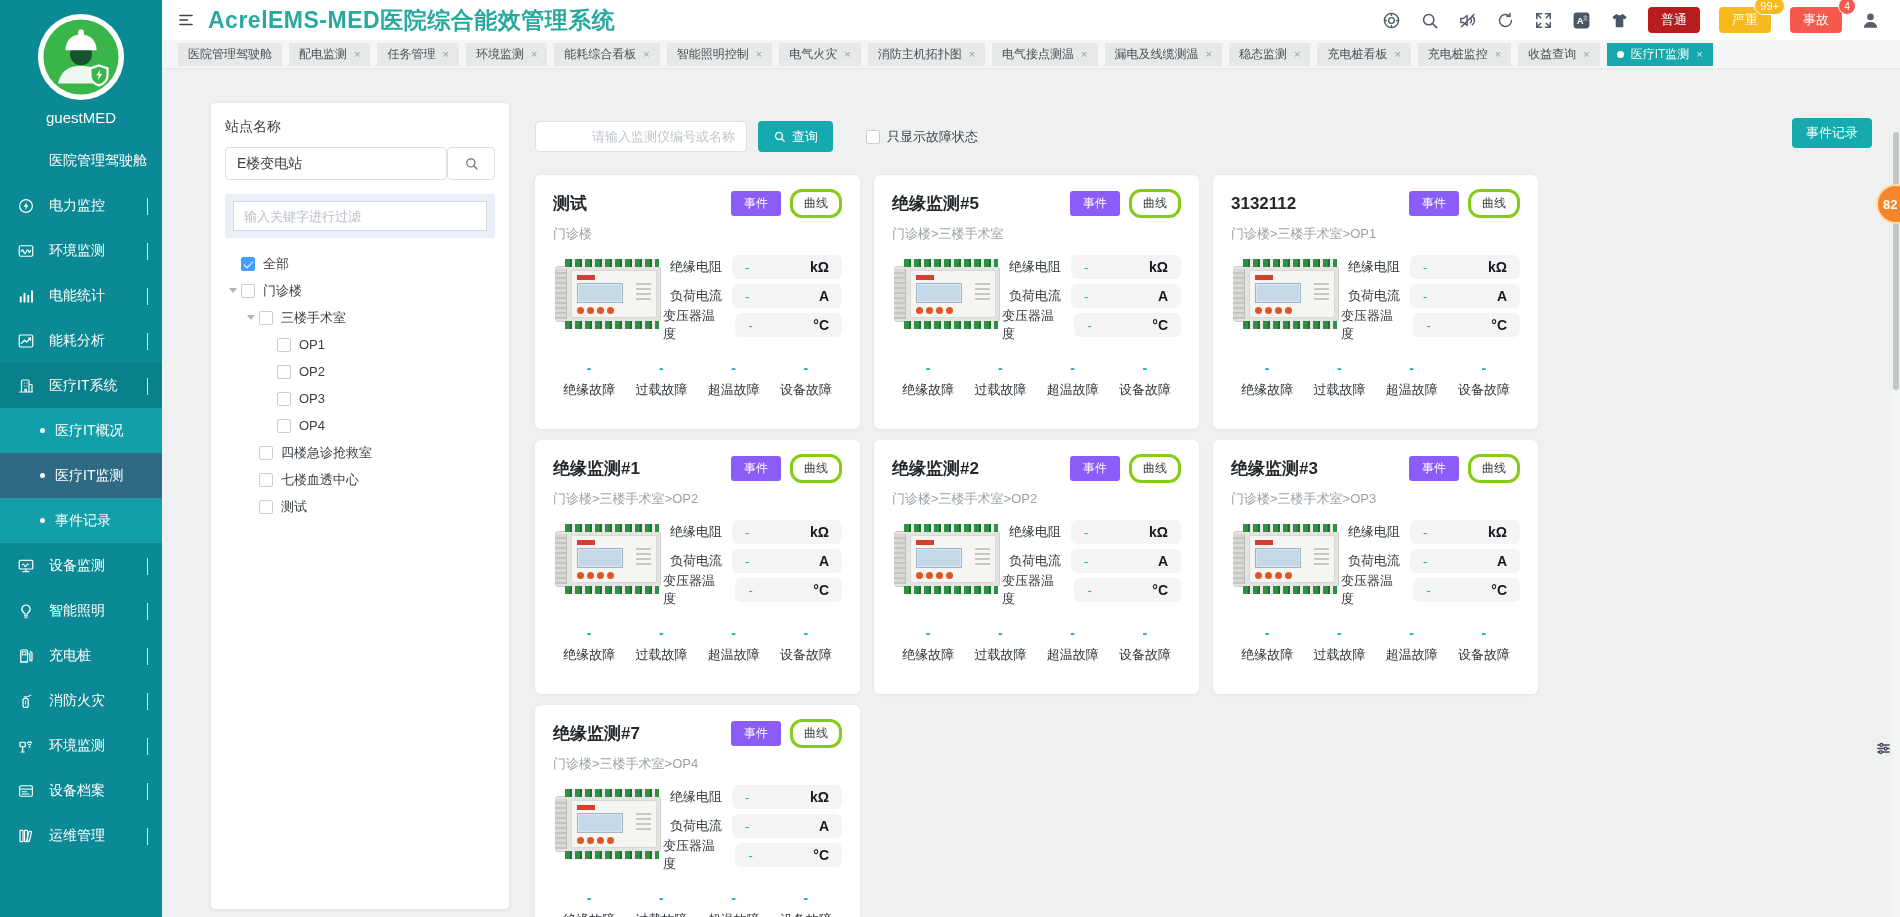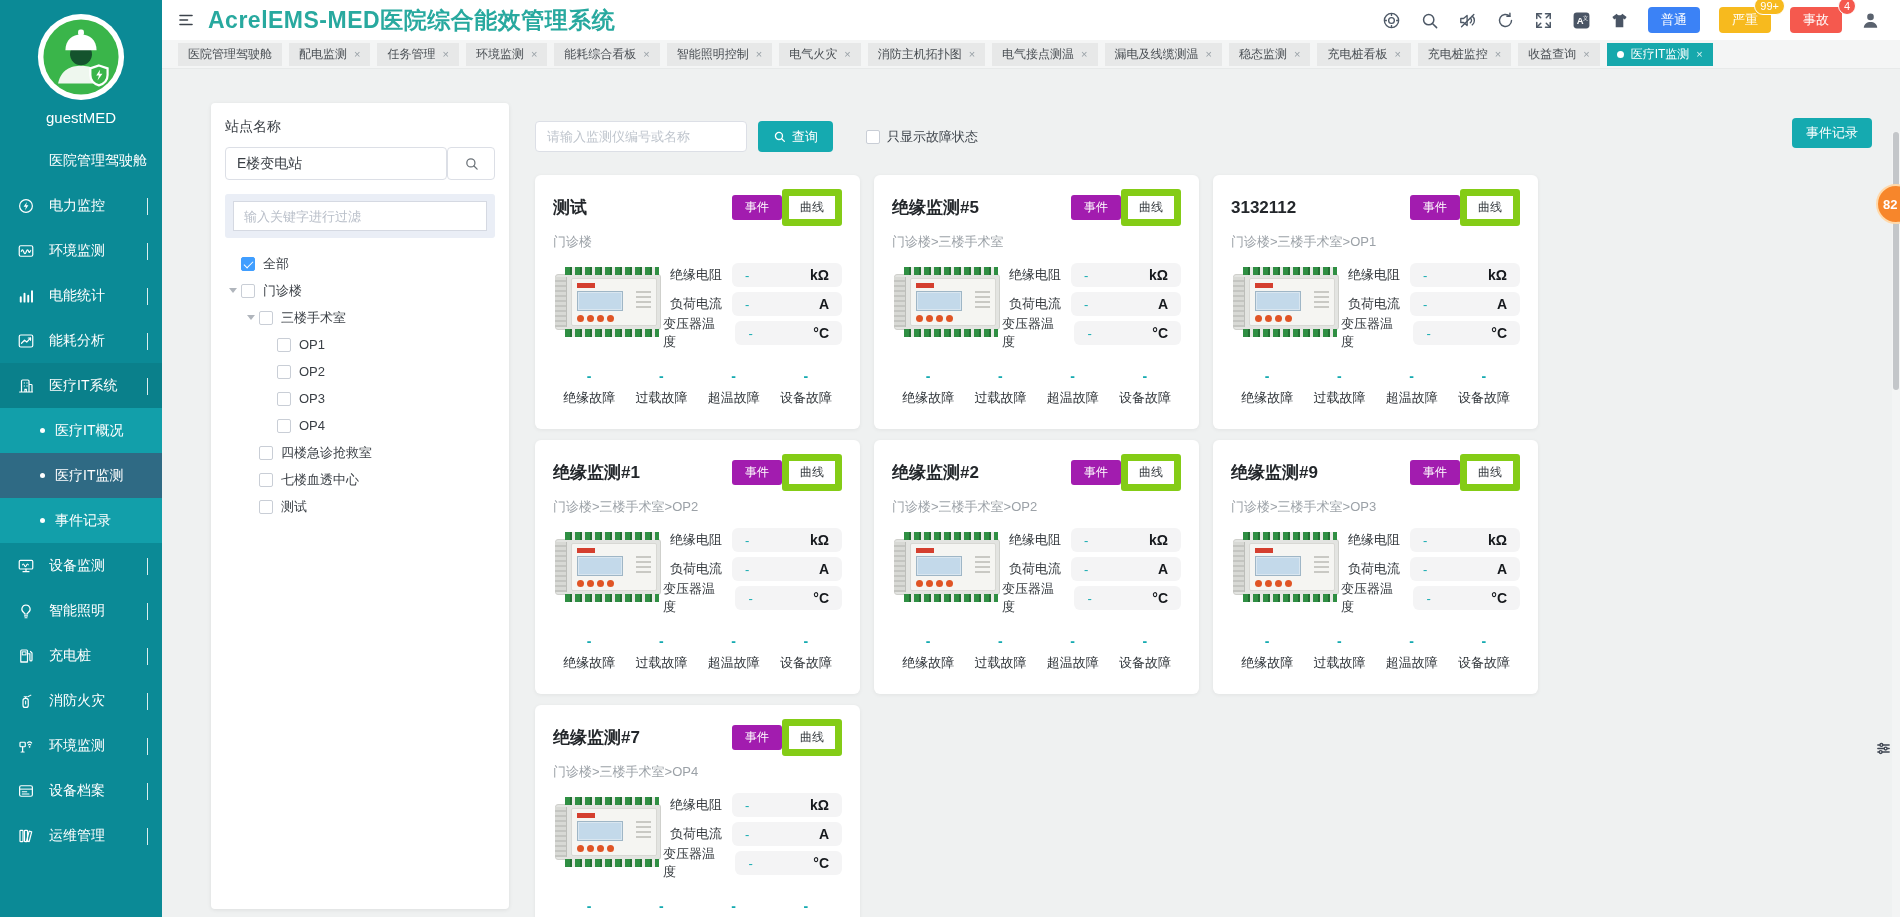--- a/index.html
+++ b/index.html
@@ -25,21 +25,21 @@
   .side-sub.active { background:#2f6a84; }
 
   
   .topbar { position:absolute; left:162px; top:0; width:1738px; height:40px; background:#fff; display:flex; align-items:center; z-index:10; }
   .hamburger { margin-left:15px; cursor:pointer; color:#3c434b; }
   .app-title { font-size:23px; font-weight:600; color:#28a99f; margin-left:13px; white-space:nowrap; letter-spacing:.5px; }
   .top-right { margin-left:auto; display:flex; align-items:center; gap:19px; padding-right:20px; }
   .tico { color:#4d5866; cursor:pointer; display:flex; }
   .tico svg { width:19px; height:19px; }
   .alert-btn { position:relative; border:none; border-radius:4px; color:#fff; font-size:13px; padding:4px 13px; cursor:pointer; font-family:inherit; }
-  .alert-btn.normal { background:#3b82f6; }
+  .alert-btn.normal { background:#b91c1c; }
   .alert-btn.serious { background:#f7ba1e; }
   .alert-btn.accident { background:#f5594e; }
   .abadge { position:absolute; top:-10px; right:-14px; min-width:18px; height:18px; line-height:16px; border-radius:9px; padding:0 5px; font-size:11px; color:#fff; border:1px solid #fff; text-align:center; }
   .abadge.amber { background:#f7ba1e; }
   .abadge.red { background:#f5594e; }
 
   
   .tabbar { position:absolute; left:162px; top:40px; width:1738px; height:29px; background:#f4f5f5; border-bottom:1px solid #e7e9e9; display:flex; align-items:center; padding-left:16px; gap:7px; overflow:hidden; z-index:9; }
   .tab { display:inline-flex; align-items:center; height:23px; padding:0 10px; background:#e7e8e8; font-size:12px; color:#4a4f54; cursor:pointer; white-space:nowrap; }
   .tab .x { margin-left:7px; color:#98a0a6; font-size:11px; }
@@ -58,34 +58,34 @@
   .tp-filter-input::placeholder, .tp-input::placeholder { color:#b9bfc9; }
   .tree { margin-top:12px; font-size:13px; color:#3a3f45; }
   .tnode { display:flex; align-items:center; height:27px; cursor:pointer; }
   .tarrow { width:16px; flex:none; display:flex; justify-content:center; }
   .tarrow i { width:0; height:0; border-left:4.5px solid transparent; border-right:4.5px solid transparent; border-top:5.5px solid #b0b5bc; }
   .tcheck { width:14px; height:14px; border:1px solid #c9ced6; border-radius:2px; background:#fff; margin-right:8px; position:relative; flex:none; }
   .tcheck.checked { background:#409eff; border-color:#409eff; }
   .tcheck.checked::after { content:""; position:absolute; left:4px; top:1px; width:4px; height:8px; border:solid #fff; border-width:0 1.6px 1.6px 0; transform:rotate(45deg); }
 
   
-  .search-input { position:absolute; left:535px; top:121px; width:212px; height:31px; border:1px solid #dcdfe6; border-radius:4px; background:#fff; font-size:13px; color:#6d28d9; padding:0 11px; outline:none; font-family:inherit; z-index:3; }
+  .search-input { position:absolute; left:535px; top:121px; width:212px; height:31px; border:1px solid #dcdfe6; border-radius:4px; background:#fff; font-size:13px; color:#6d28d9; padding:0 11px; outline:none; font-family:inherit; z-index:3;text-align:right; }
   .search-input::placeholder { color:#bfc5cd; }
   .query-btn { position:absolute; left:758px; top:121px; height:31px; padding:0 15px; background:#15aab0; color:#fff; border:none; border-radius:4px; font-size:13px; display:flex; align-items:center; gap:6px; cursor:pointer; font-family:inherit; z-index:3; }
   .fault-check { position:absolute; left:866px; top:128px; display:flex; align-items:center; gap:7px; font-size:13px; color:#3f454c; cursor:pointer; z-index:3; }
   .fault-check .box { width:14px; height:14px; border:1px solid #c9ced6; border-radius:2px; background:#fff; }
   .event-log-btn { position:absolute; right:28px; top:118px; height:30px; padding:0 14px; background:#15aab0; color:#fff; border:none; border-radius:4px; font-size:13px; cursor:pointer; font-family:inherit; z-index:3; }
 
   
   .cards { position:absolute; left:535px; top:175px; width:1012px; display:flex; flex-wrap:wrap; column-gap:14px; row-gap:11px; z-index:2; }
   .card { width:325px; height:254px; background:#fff; border-radius:6px; box-shadow:0 1px 4px rgba(0,0,0,.06); padding:14px 18px; }
   .card-head { display:flex; align-items:center; }
   .card-title { font-size:17px; font-weight:bold; color:#23272b; flex:1; white-space:nowrap; overflow:hidden; }
-  .btn-event { background:#a21caf; color:#fff; font-size:12px; padding:4px 13px; border-radius:3px; border:none; cursor:pointer; font-family:inherit; }
-  .btn-curve { background:#fff; color:#33383d; font-size:12px; padding:3px 11px; border-radius:3px; border:7px solid #84cc16; cursor:pointer; font-family:inherit; }
+  .btn-event { background:#8b5cf6; color:#fff; font-size:12px; padding:4px 13px; border-radius:3px; border:none; margin-right:9px; cursor:pointer; font-family:inherit; }
+  .btn-curve { background:#fff; color:#33383d; font-size:12px; padding:3px 11px; border-radius:12px; border:3px solid #84cc16; cursor:pointer; font-family:inherit; }
   .card-loc { margin-top:7px; font-size:13px; color:#9ba1a7; }
   .card-body { display:flex; margin-top:12px; align-items:flex-start; }
   .metrics { flex:1; display:flex; flex-direction:column; gap:5px; align-items:flex-end; }
   .metric { display:flex; align-items:center; gap:10px; height:24px; }
   .m-label { font-size:13px; color:#33383d; }
   .m-pill { width:110px; height:24px; background:#f4f4f5; border-radius:6px; display:flex; align-items:center; justify-content:space-between; padding:0 13px; }
   .m-val { color:#15aab0; font-size:13px; }
   .m-unit { font-size:14px; font-weight:bold; color:#16191d; }
   .faults { display:flex; margin-top:23px; }
   .fault { flex:1; text-align:center; }
@@ -827,21 +827,21 @@
           <div class="f-label">超温故障</div>
         </div>
         <div class="fault">
           <div class="f-val">-</div>
           <div class="f-label">设备故障</div>
         </div>
       </div>
     </section>
     <section class="card">
       <div class="card-head">
-        <span class="card-title">绝缘监测#9</span>
+        <span class="card-title">绝缘监测#3</span>
         <button class="btn-event">事件</button>
         <button class="btn-curve">曲线</button>
       </div>
       <div class="card-loc">门诊楼&gt;三楼手术室&gt;OP3</div>
       <div class="card-body">
         <div class="dev">
           <div class="dev-body"></div>
           <div class="dev-term t"></div>
           <div class="dev-term b"></div>
           <div class="dev-rail"></div>

